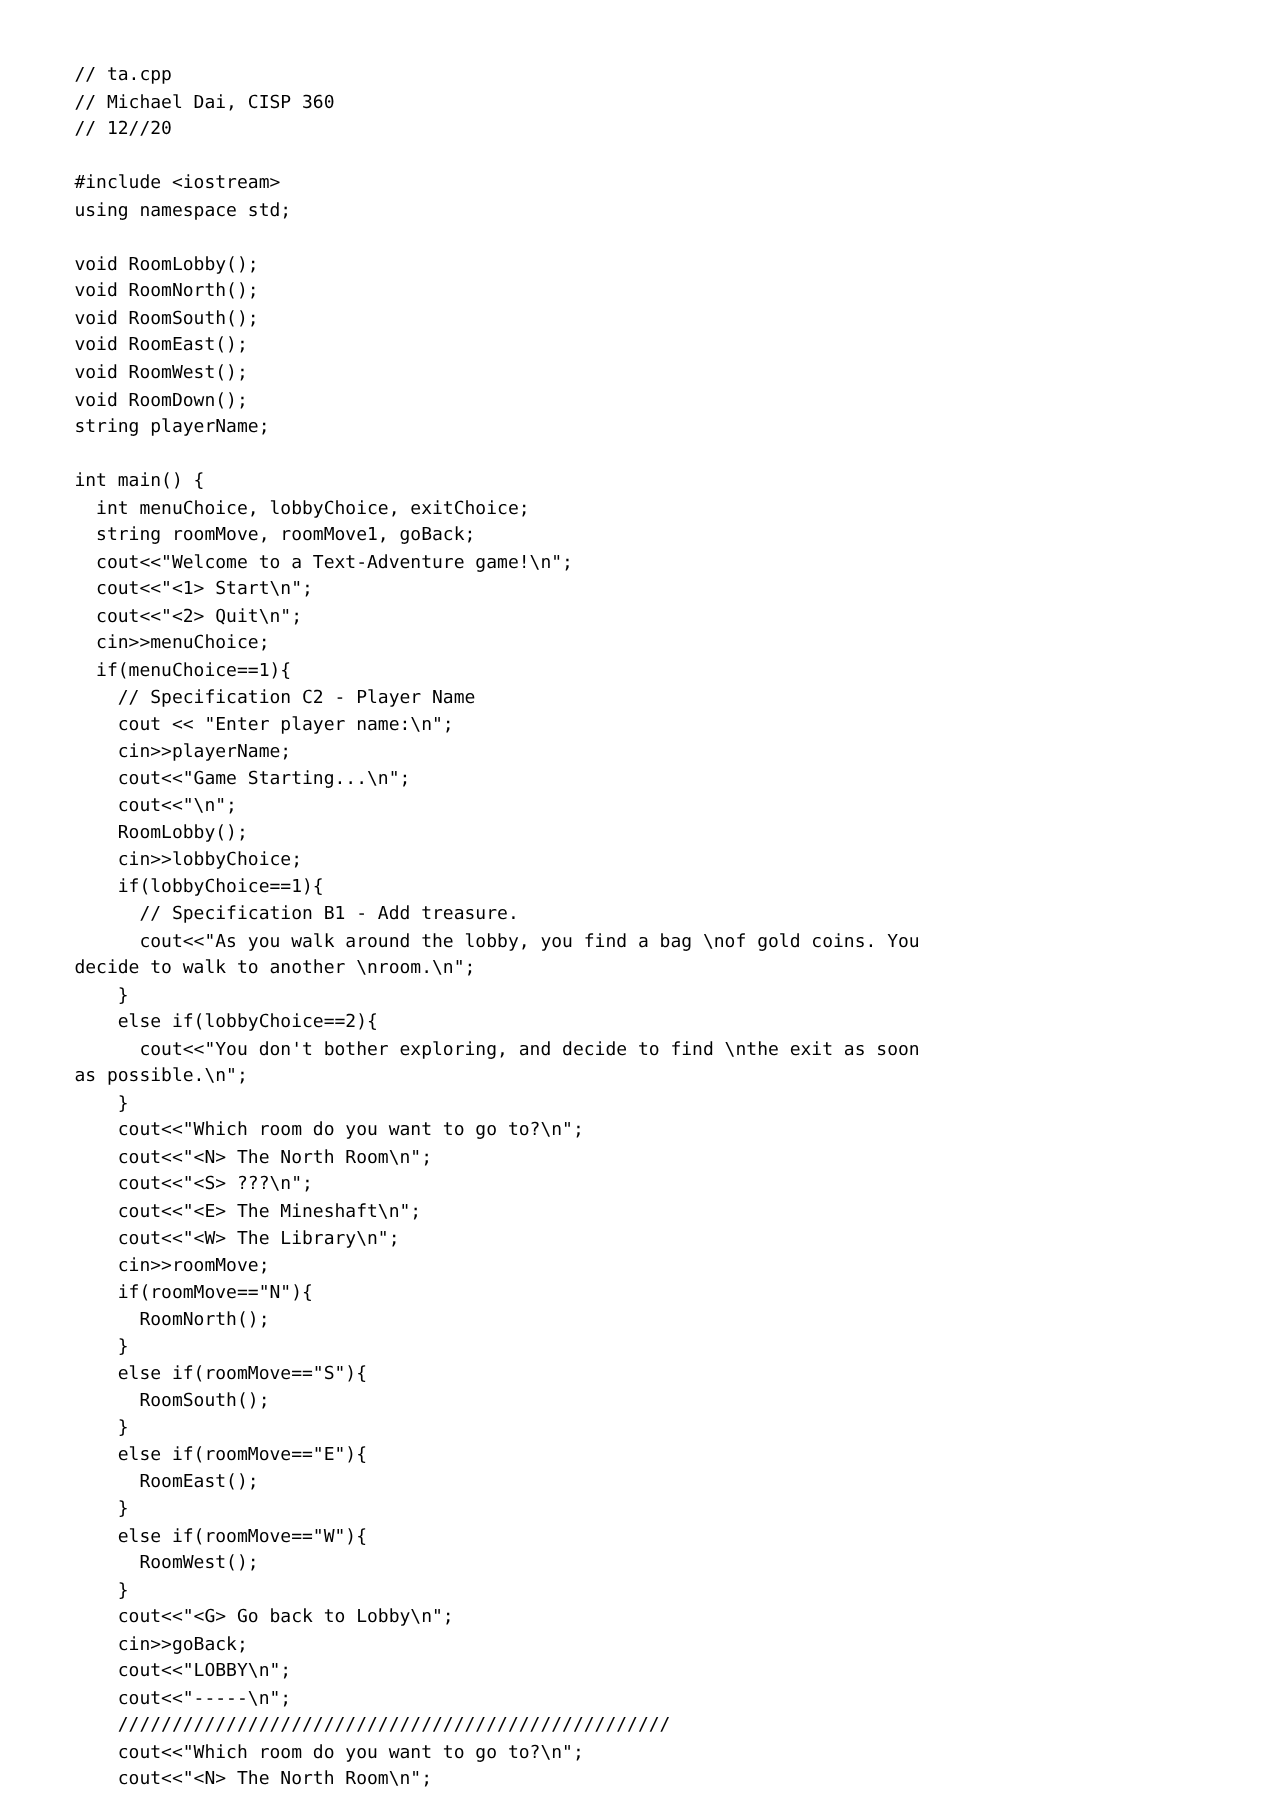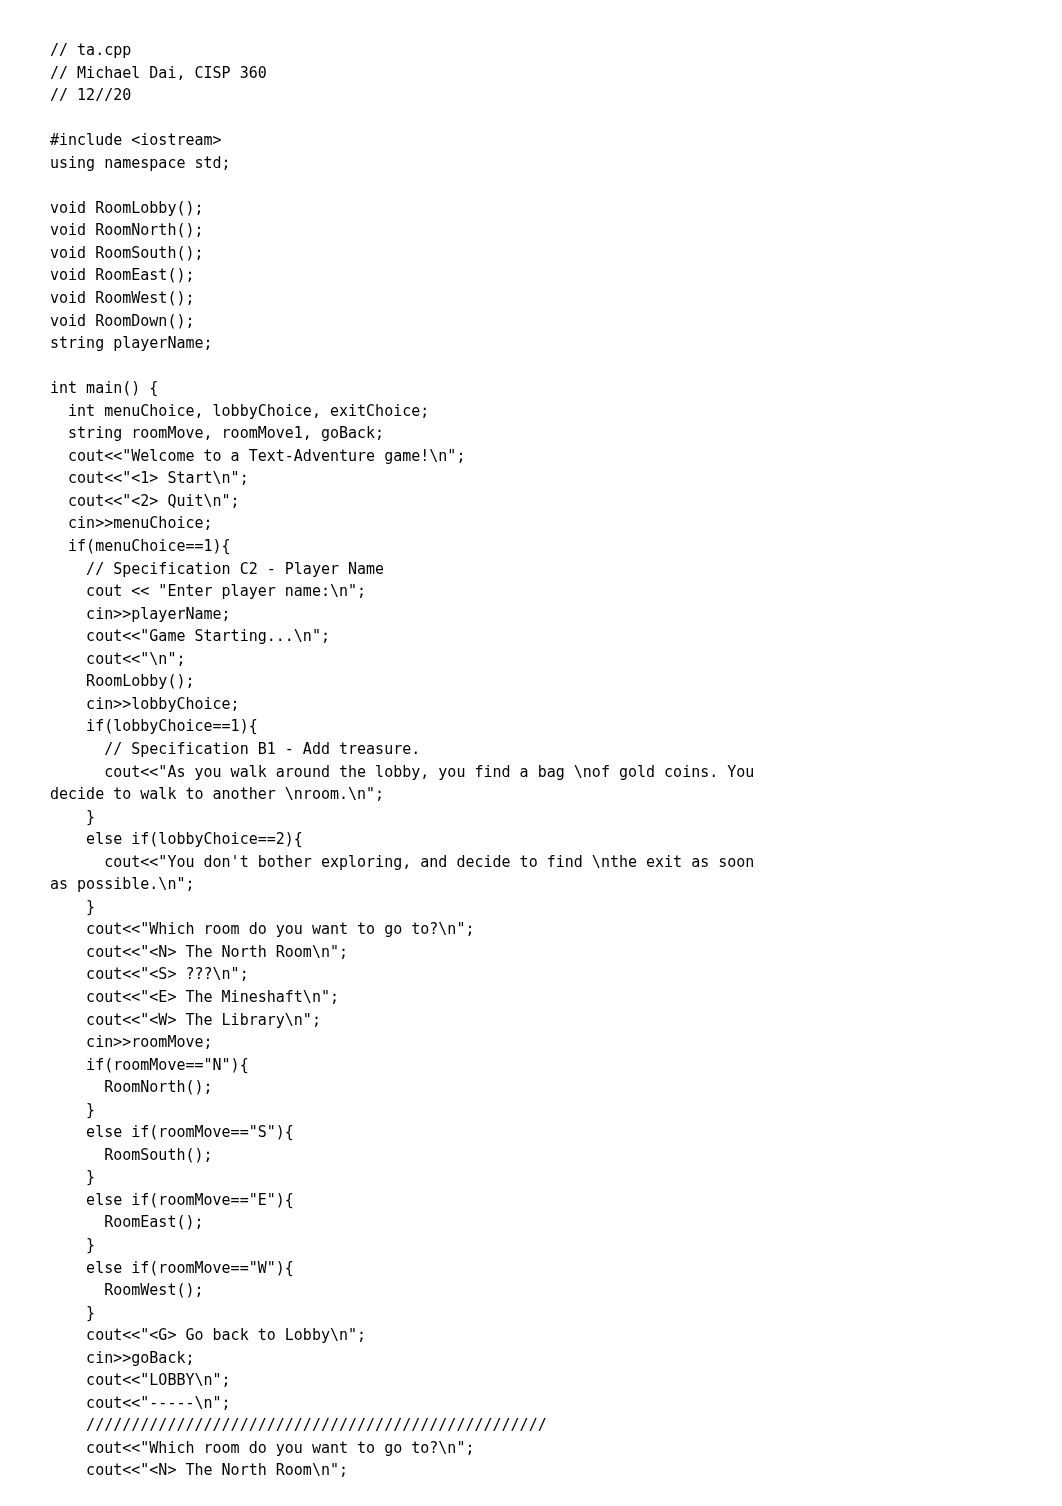--- a/index.html
+++ b/index.html
@@ -7,21 +7,21 @@
     padding: 0;
     background: #ffffff;
   }
   body {
     width: 1062px;
     min-height: 1506px;
     box-sizing: border-box;
     padding: 40px 50px;
   }
   pre.code {
-    margin: 0;
+    margin: 12px;
     font-family: "Courier New", Courier, monospace;
     font-size: 15px;
     line-height: 1.37;
     white-space: pre;
     color: #000000;
   }
 </style>
 </head>
 <body>
 

